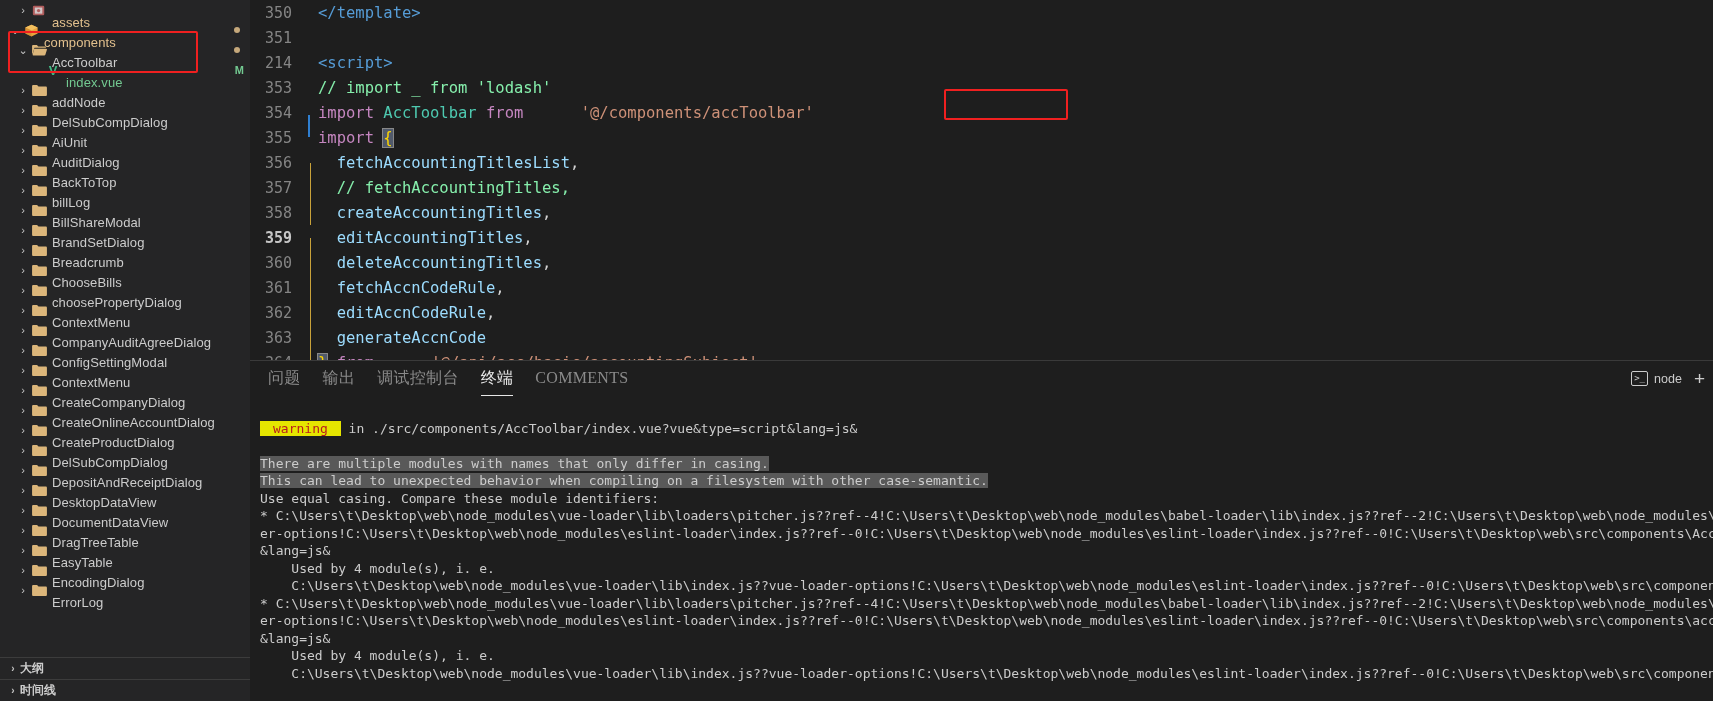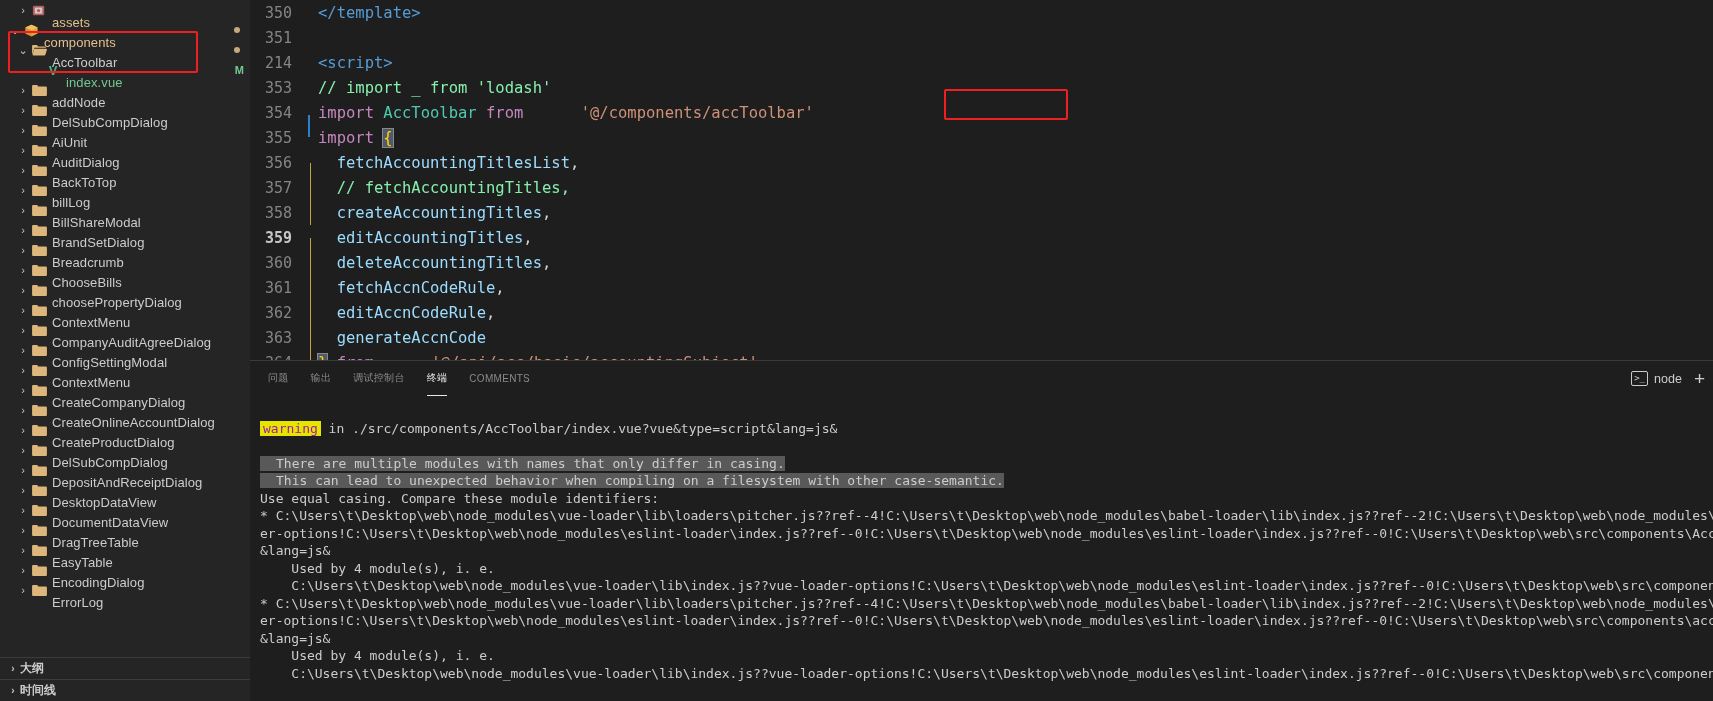--- a/index.html
+++ b/index.html
@@ -145,28 +145,28 @@
     overflow: hidden;
   }
   .panel-tabs {
     height: 35px; flex: 0 0 35px;
     display: flex; align-items: center;
     padding-left: 18px;
     background: #1e1e1e;
     position: relative;
   }
   .ptab {
-    font-size: 10px;
+    font-size: 16px;
     color: #8a8a8a;
     margin-right: 22px;
     height: 35px;
     display: flex; align-items: center;
     letter-spacing: .3px;
     border-bottom: 1px solid transparent;
-    font-family: Liberation Sans, sans-serif;
+    font-family: Liberation Serif, serif;
   }
   .ptab.active { color: #e7e7e7; border-bottom: 1px solid #e7e7e7; }
   .panel-tabs-right {
     margin-left: auto;
     display: flex; align-items: center;
     padding-right: 6px;
     gap: 10px;
   }
   .term-sel {
     display: flex; align-items: center; gap: 6px;
@@ -189,24 +189,24 @@
     padding: 6px 0 0 10px;
     overflow: hidden;
     font-family: "DejaVu Sans Mono", "Liberation Mono", monospace;
     font-size: 13px;
     color: #cccccc;
     line-height: 17.5px;
     white-space: pre;
   }
   .term-line { white-space: pre; height: 17.5px; }
   .warn-badge {
-    background: #e5e500; color: #a21caf;
-    padding: 0 3px; font-weight: 400;
-  }
-  .sel-hl { background: #595959; padding-left: 16px; }
+    background: #e5e500; color: #b91c1c;
+    padding: 0 13px; font-weight: 400;
+  }
+  .sel-hl { background: #595959; }
 </style>
 </head>
 <body>
 
 <div class="app">
 
   <div class="sidebar">
     <div class="explorer-tree" id="tree">
         <div class="tree-row indent-1 row-assets">
           <span class="twisty">›</span>

